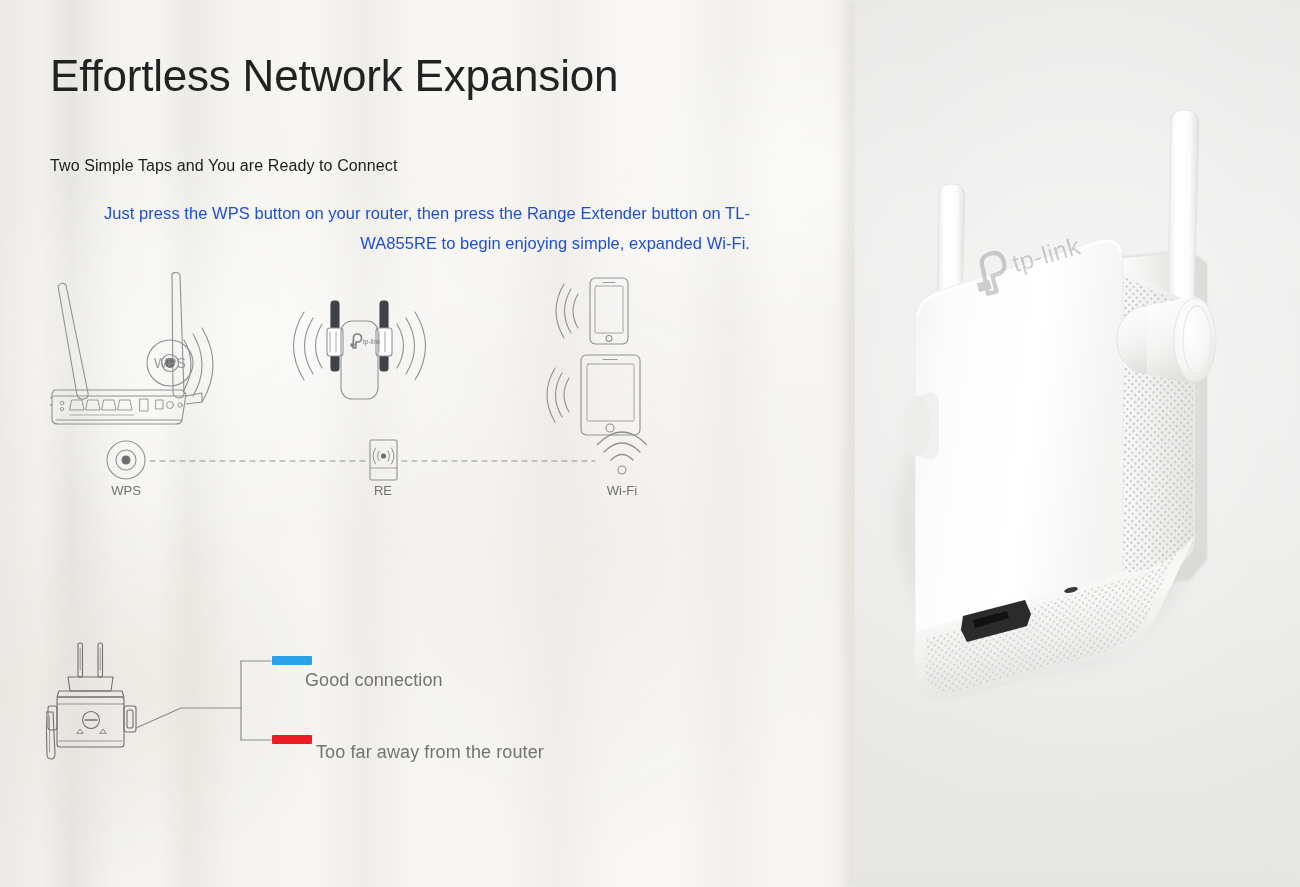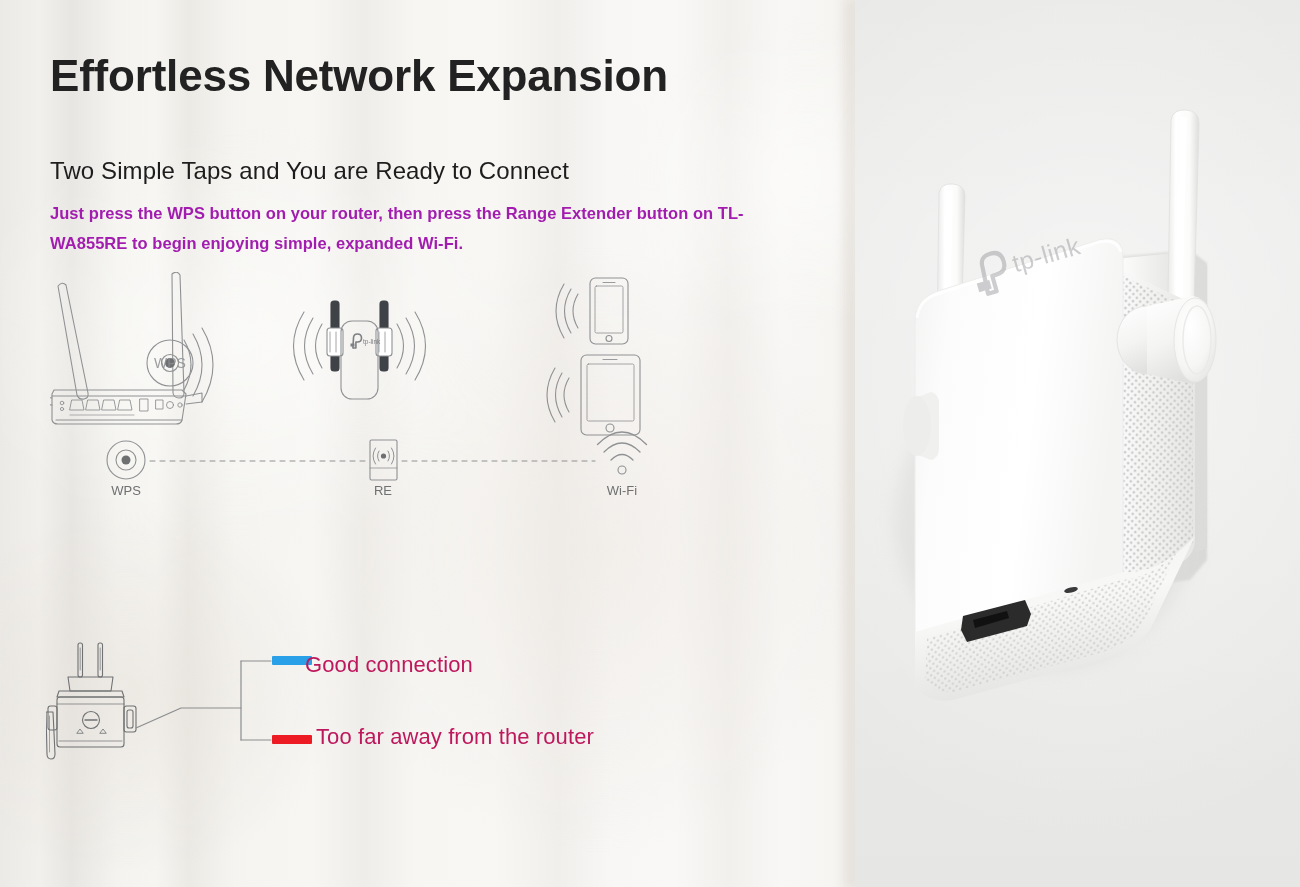--- a/index.html
+++ b/index.html
@@ -47,49 +47,49 @@
     position:absolute; left:845px; top:0; width:22px; bottom:0;
     background:linear-gradient(90deg, rgba(214,208,201,0.45), rgba(236,236,234,0));
     filter:blur(4px);
   }
 
   
   #content { position:absolute; left:0; top:0; width:860px; height:887px; z-index:5; }
 
   .h1 {
     position:absolute; left:50px; top:52px;
-    font-size:44px; font-weight:700; color:#222222;
+    font-size:44px; font-weight:400; color:#222222;
     letter-spacing:-0.2px; line-height:1.1;
     white-space:nowrap;
   }
   .h2 {
     position:absolute; left:50px;
-    font-size:24px; font-weight:400; color:#1d1d1d;
+    font-size:16px; font-weight:400; color:#1d1d1d;
     letter-spacing:0.1px; white-space:nowrap;
   }
   .h2.a { top:157px; }
   .h2.b { top:528px; }
   .body {
     position:absolute; left:50px;
-    font-size:16.5px; font-weight:700; color:#a21caf;
-    line-height:30px; letter-spacing:0.05px;
+    font-size:16.5px; font-weight:400; color:#1d4ed8;
+    line-height:30px; letter-spacing:0.05px;text-align:right;
   }
   .body.a { top:198px; width:700px; }
   .body.b { top:568px; width:740px; }
 
   
   #diagram1 { position:absolute; left:50px; top:272px; width:640px; height:232px; }
   #diagram1 svg, #diagram2 svg { display:block; }
 
   
   #diagram2 { position:absolute; left:46px; top:636px; width:560px; height:140px; }
 
   .legend-label {
-    position:absolute; font-size:22px; color:#be185d;
-    letter-spacing:0.1px; white-space:nowrap;
+    position:absolute; font-size:18px; color:#737373;
+    letter-spacing:0.1px; white-space:nowrap;margin-top:18px;
   }
   .legend-label.good { left:305px; top:652px; }
   .legend-label.far  { left:316px; top:724px; }
 
   
   #product { position:absolute; left:855px; top:0; width:445px; height:887px; z-index:4; }
 </style>
 </head>
 <body>
 

